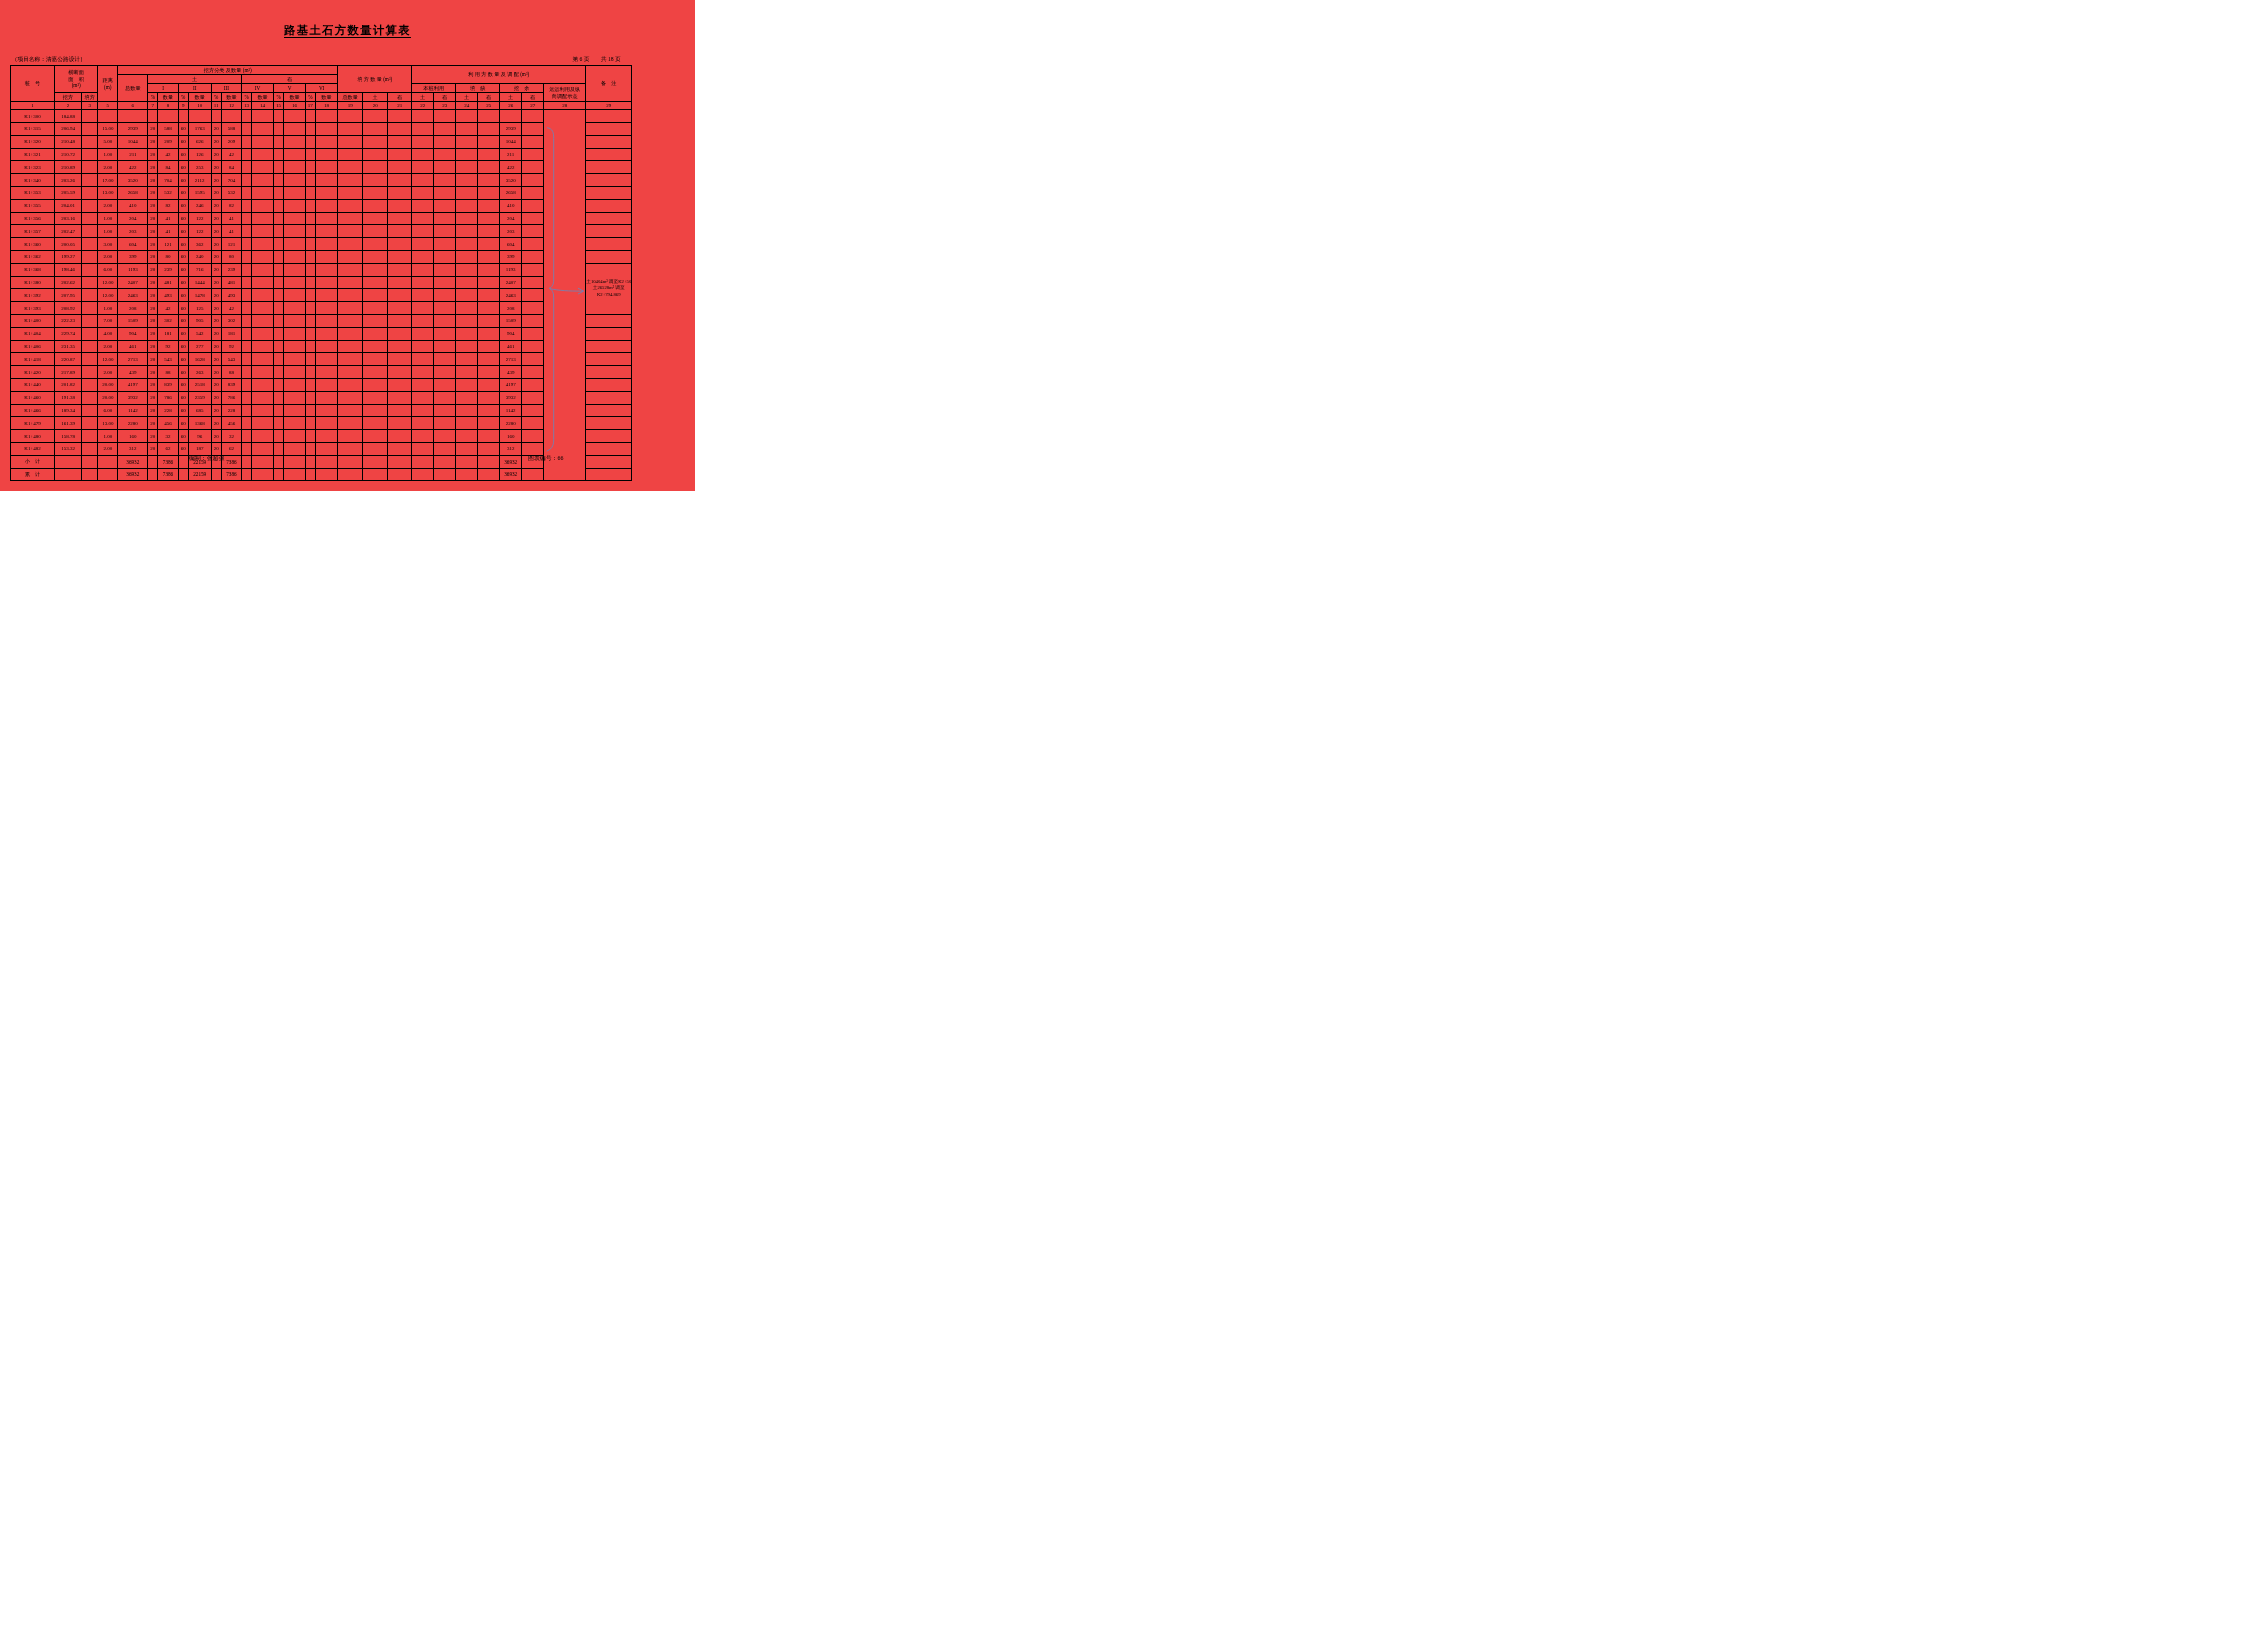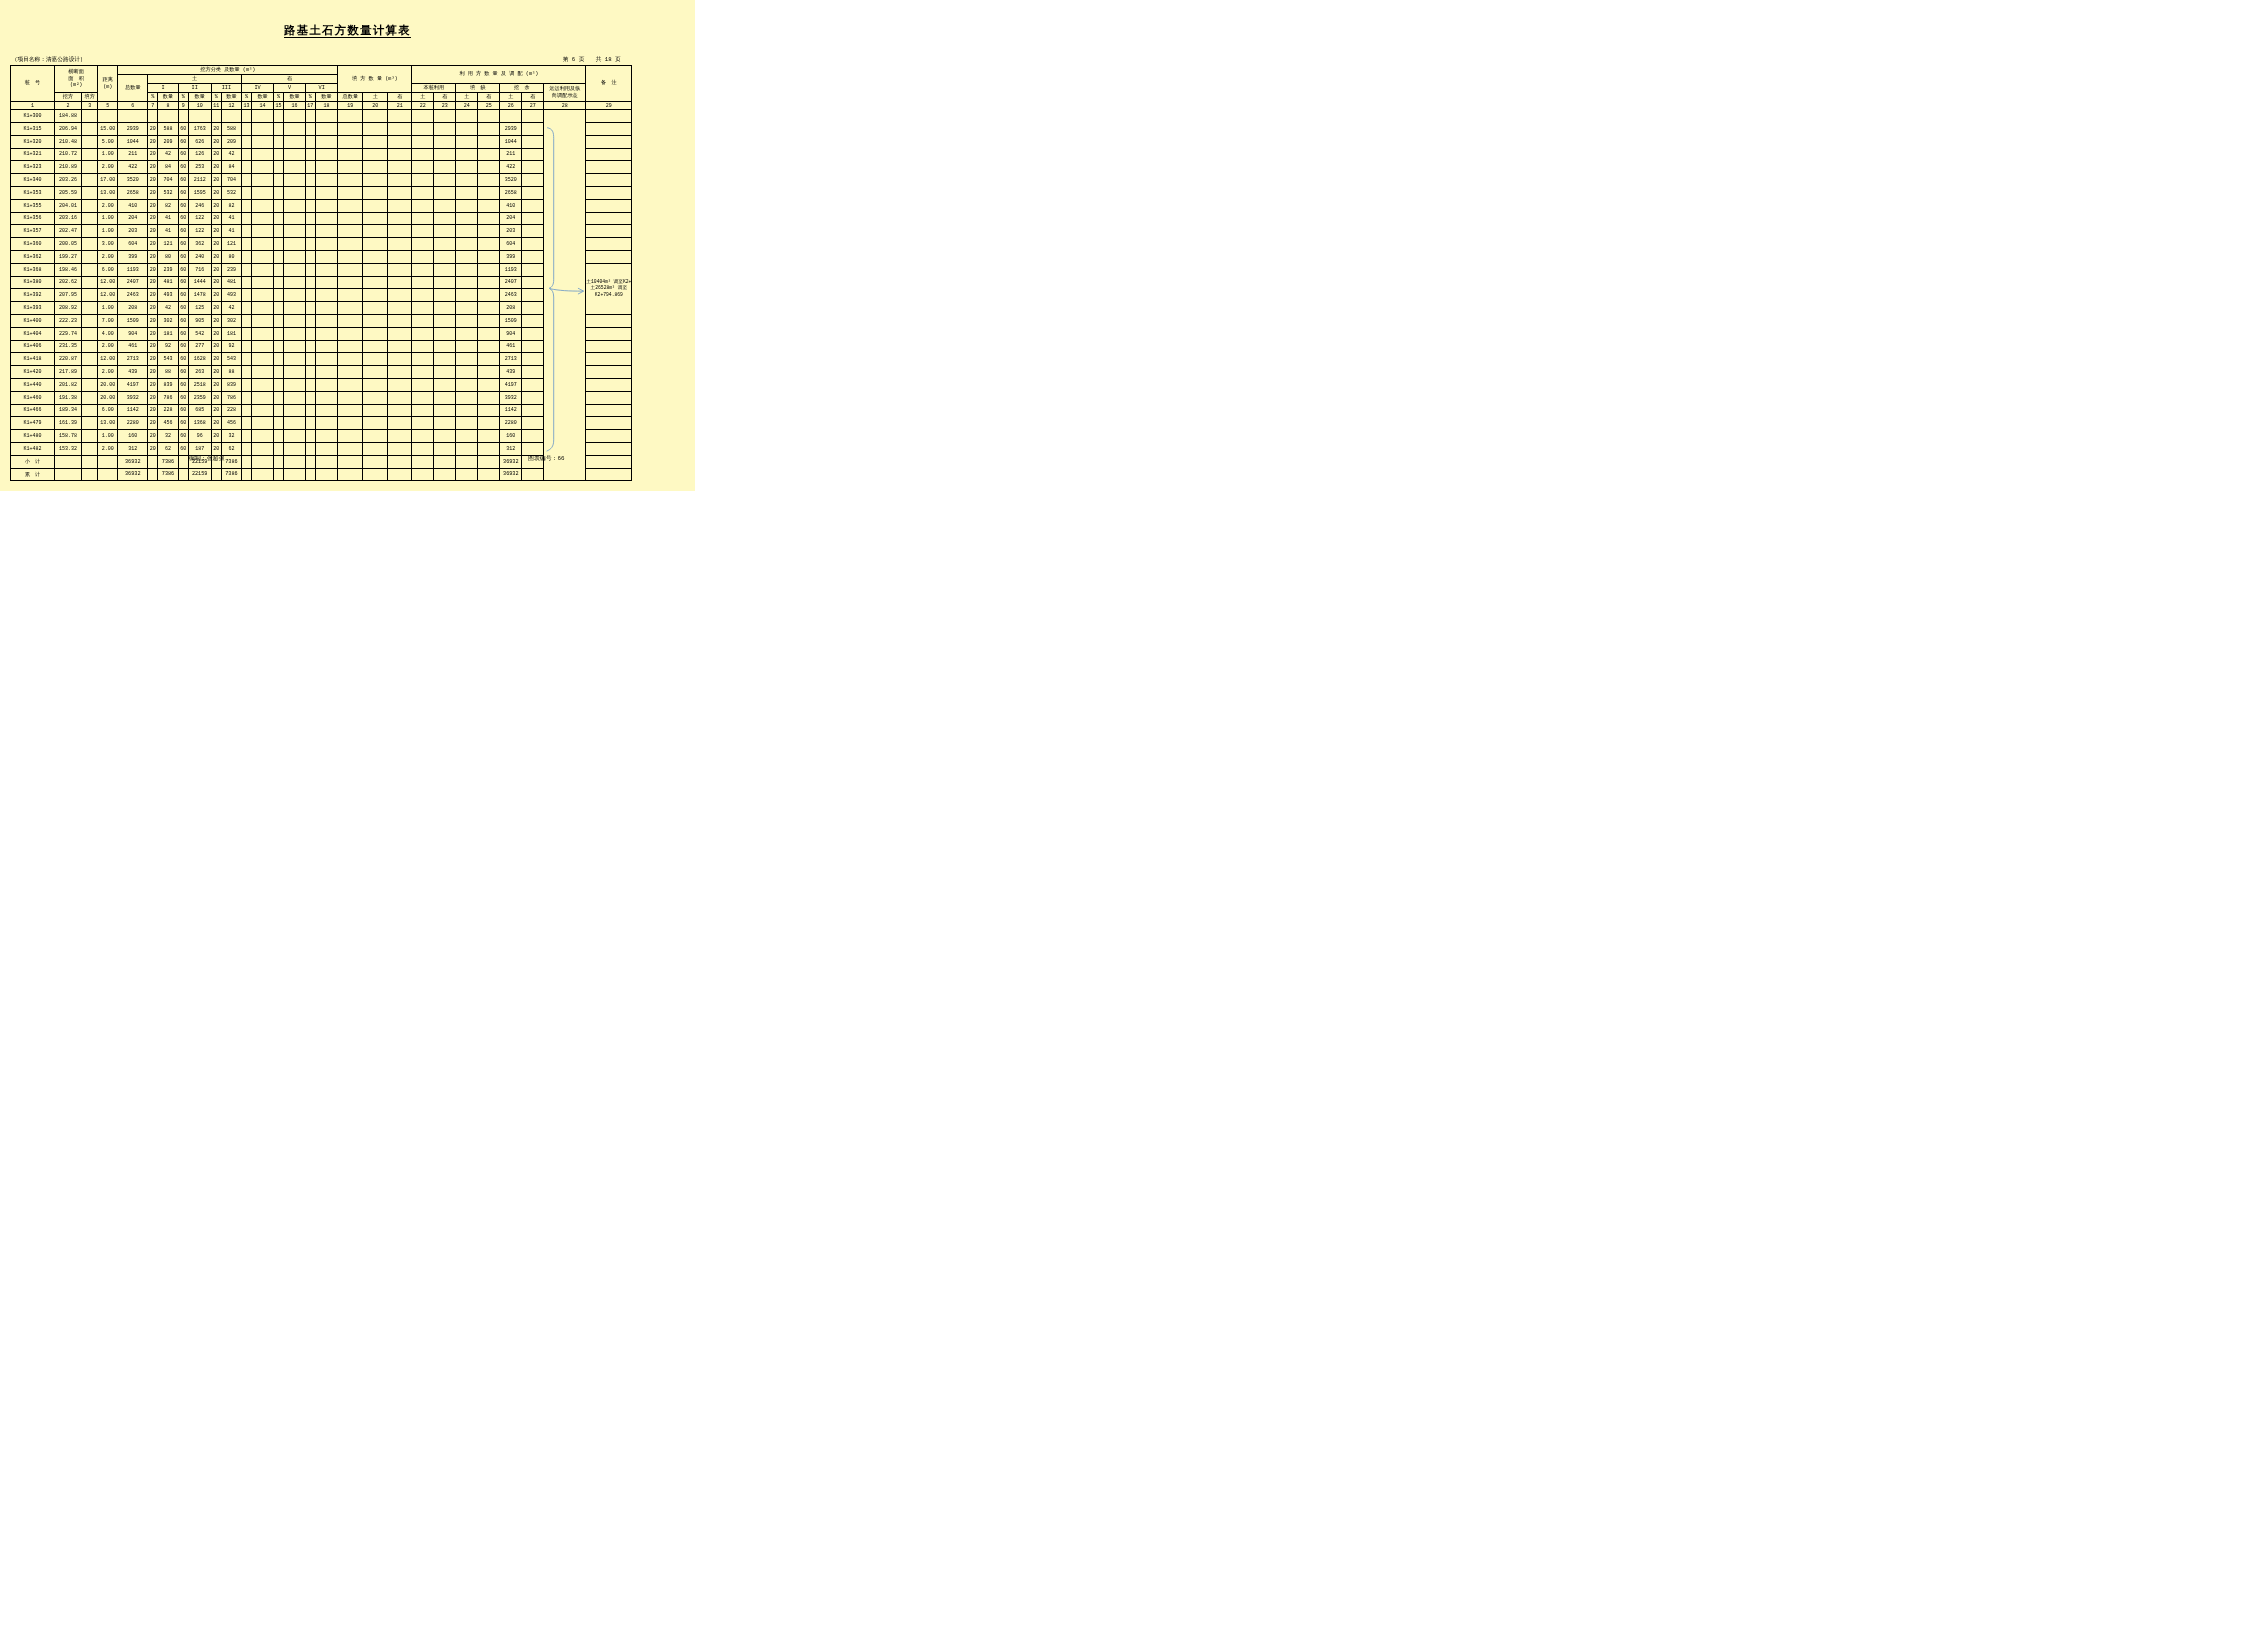--- a/index.html
+++ b/index.html
@@ -1,17 +1,17 @@
 <!DOCTYPE html>
 <html style="font-size:7.2px"><head>
 <meta charset="utf-8">
 <style>
   html,body{margin:0;padding:0;background:#ffffff;}
-  .page{position:relative;width:695px;height:491px;background:#fef9c3;
-        font-family:Liberation Mono, monospace;color:#000;}
+  .page{position:relative;width:695px;height:491px;background:#ef4444;
+        font-family:Liberation Serif, serif;color:#000;}
   .title{position:absolute;top:22.6px;left:0;width:100%;text-align:center;
          font-size:11.3px;font-weight:bold;letter-spacing:1.4px;
          text-decoration:underline;text-underline-offset:2.7px;}
   .subhead{position:absolute;top:56px;left:11.8px;width:609px;
            display:flex;justify-content:space-between;font-size:5.7px;}
   table{position:absolute;top:65px;left:10px;width:620px;
         border-collapse:collapse;table-layout:fixed;border:1.4px solid #000;}
   th,td{border:0.5px solid #000;border-top-width:0.9px;border-bottom-width:0.9px;
         padding:0;text-align:center;vertical-align:middle;overflow:hidden;}
   thead th{font-weight:normal;font-size:5.2px;line-height:1.25;white-space:pre-line;}

